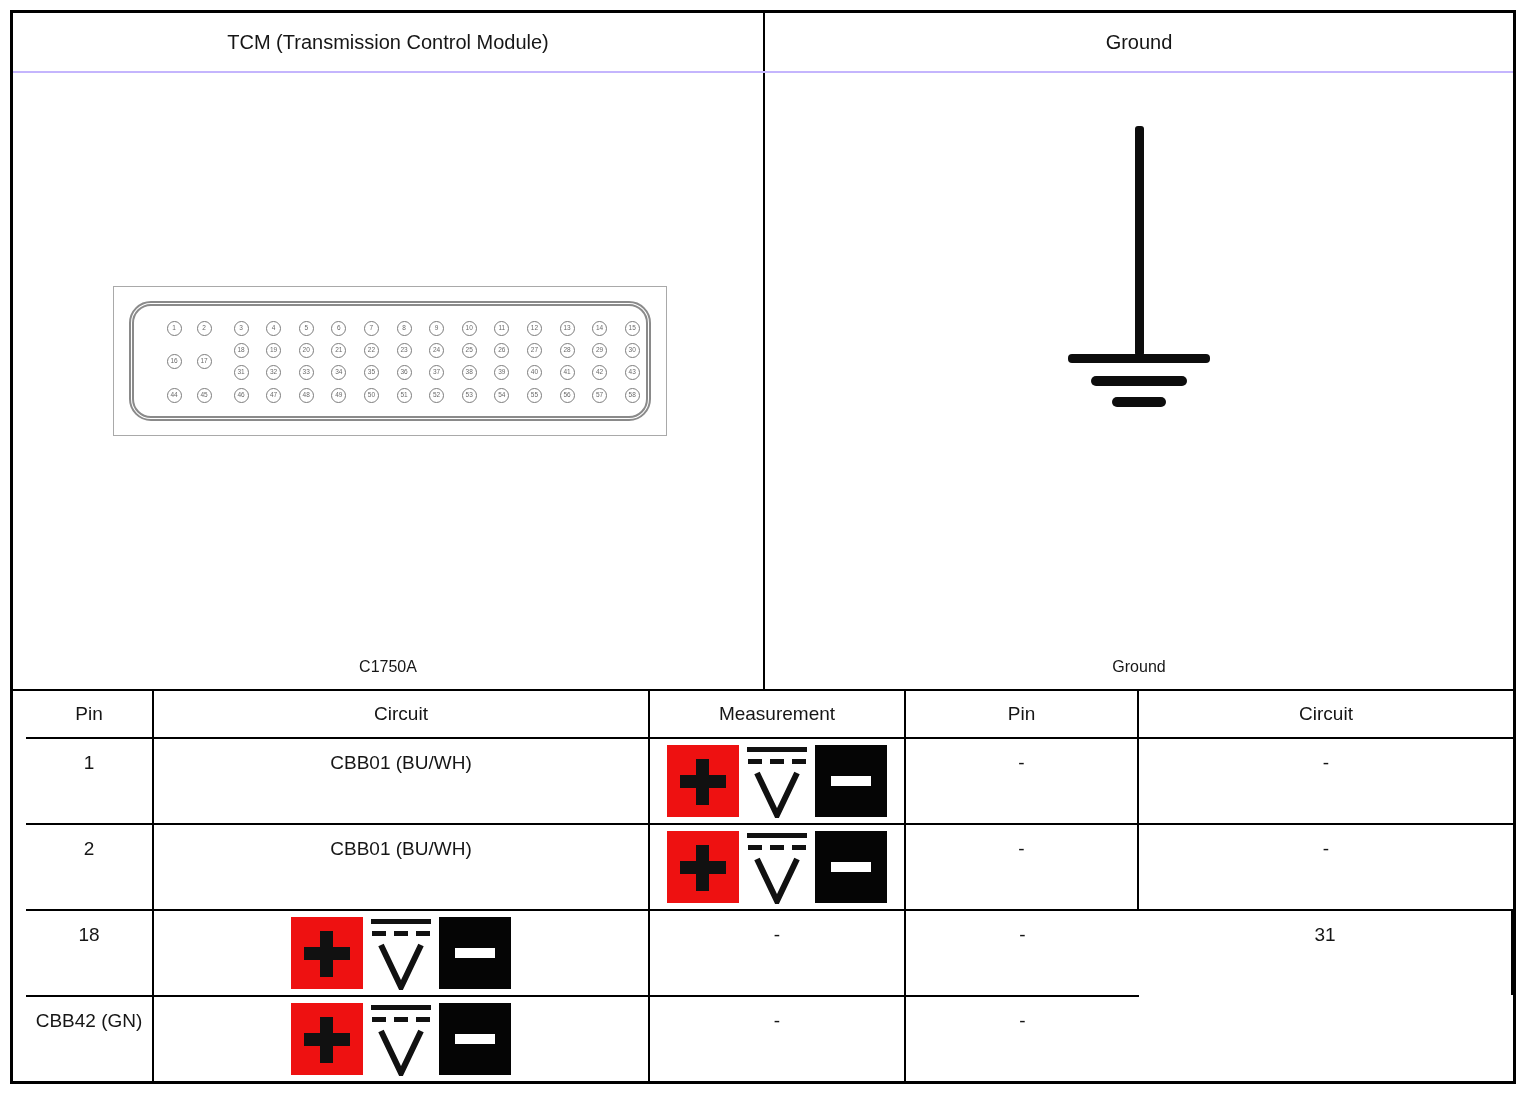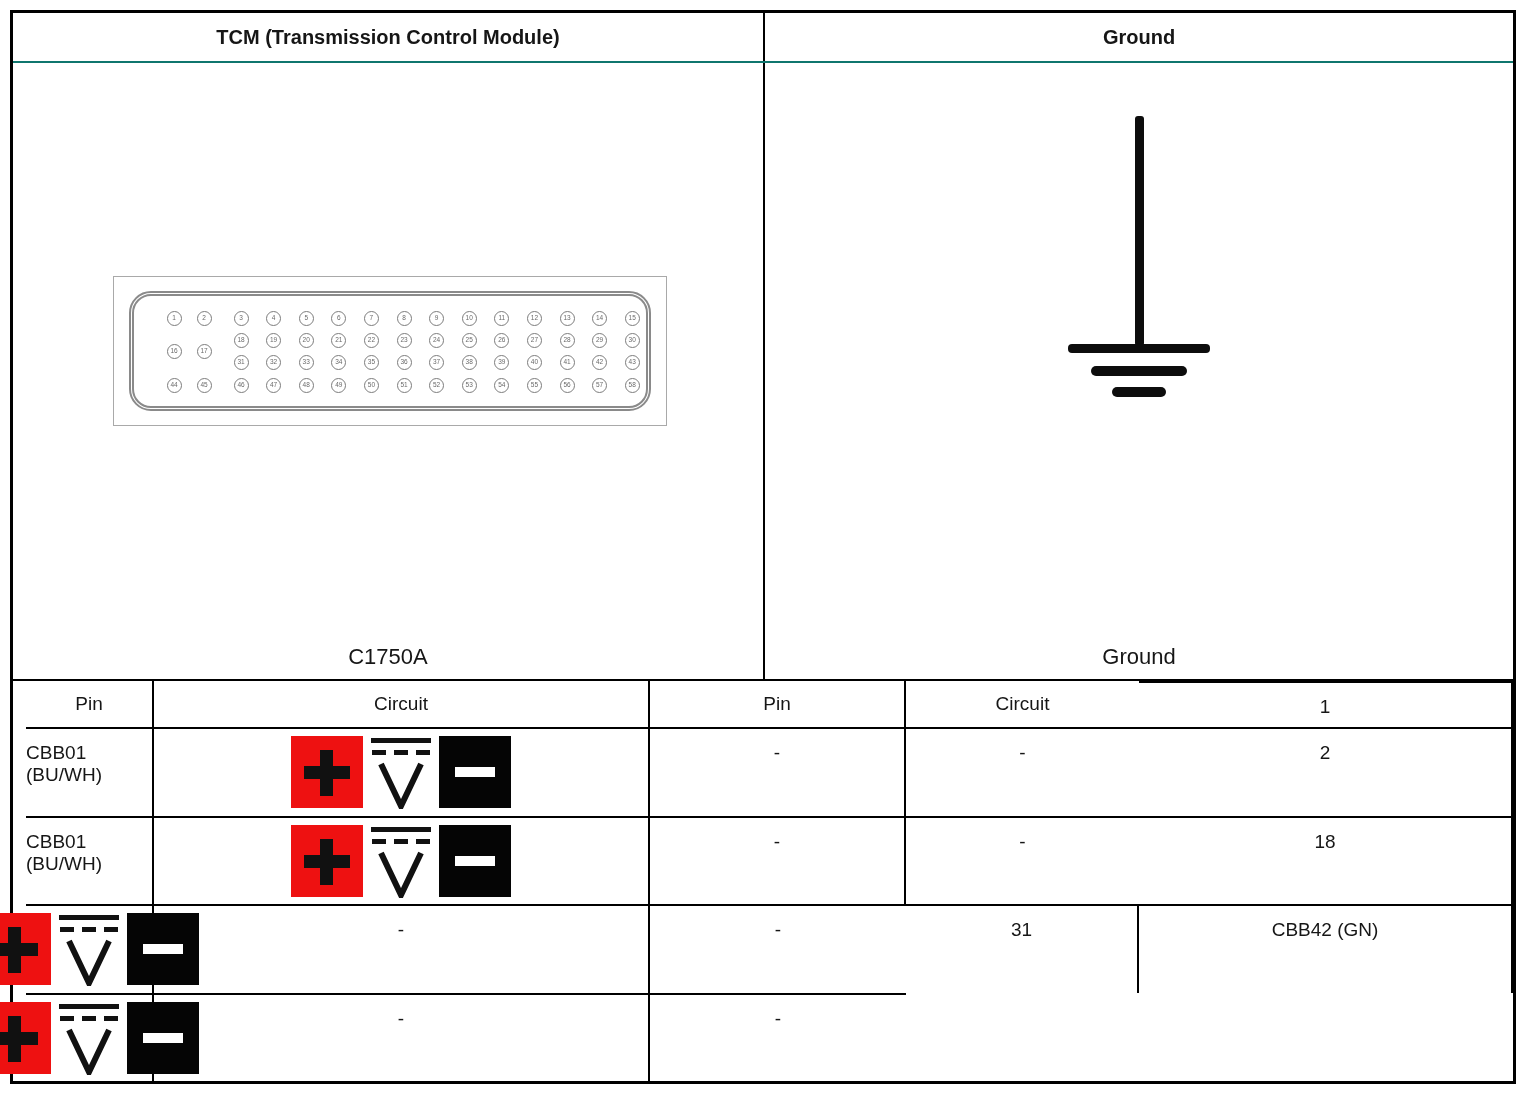--- a/index.html
+++ b/index.html
@@ -8,21 +8,21 @@
 
   .sheet {
     position: absolute; left: 10px; top: 10px;
     width: 1506px; height: 1074px;
     border: 3px solid #000;
     display: flex; flex-direction: column;
     background: #fff;
   }
 
   
-  .hdr-row { height: 50px; display: flex; border-bottom: 2px solid #0f766e; flex: none; font-weight: bold; }
+  .hdr-row { height: 60px; display: flex; border-bottom: 2px solid #c4b5fd; flex: none; }
   .hdr-cell { display: flex; align-items: center; justify-content: center; font-size: 20px; }
   .hdr-left  { width: 752px; border-right: 2px solid #000; }
   .hdr-right { flex: 1; }
 
   
   .gfx-row { height: 571px; display: flex; flex: none; }
   .gfx-left  { width: 752px; border-right: 2px solid #000; position: relative; }
   .gfx-right { flex: 1; position: relative; }
 
   
@@ -52,21 +52,21 @@
     position: absolute; left: 0; top: 53px; width: 100%;
     display: flex; flex-direction: column; align-items: center;
   }
   .gnd-stem { width: 9px; height: 230px; background: #0d0d0d; border-radius: 3px; }
   .gnd-bar1 { width: 142px; height: 9px; background: #0d0d0d; border-radius: 4px; margin-top: -2px; }
   .gnd-bar2 { width: 96px;  height: 10px; background: #0d0d0d; border-radius: 5px; margin-top: 13px; }
   .gnd-bar3 { width: 54px;  height: 10px; background: #0d0d0d; border-radius: 5px; margin-top: 11px; }
 
   
   .lbl-row { height: 47px; display: flex; border-bottom: 2px solid #000; flex: none; }
-  .lbl-cell { display: flex; align-items: center; justify-content: center; font-size: 22px; }
+  .lbl-cell { display: flex; align-items: center; justify-content: center; font-size: 16px; }
   .lbl-left  { width: 752px; border-right: 2px solid #000; }
   .lbl-right { flex: 1; }
 
   
   .ptable { flex: 1; display: grid;
     grid-template-columns: 128px 496px 256px 233px 1fr;
     grid-template-rows: 46px repeat(4, 1fr);
     margin-left: 13px;
   }
   .cell { border-right: 2px solid #000; font-size: 19px; }
@@ -164,20 +164,21 @@
 
   <div class="lbl-row">
     <div class="lbl-cell lbl-left">C1750A</div>
     <div class="lbl-cell lbl-right">Ground</div>
   </div>
 
   <div class="ptable">
 
     <div class="cell th">Pin</div>
     <div class="cell th">Circuit</div>
+    <div class="cell th">Measurement</div>
     <div class="cell th">Pin</div>
     <div class="cell th last">Circuit</div>
 
   <div class="cell body td-text">1</div>
   <div class="cell body td-text">CBB01 (BU/WH)</div>
   <div class="cell body td-meas">
     <svg class="mi" width="72" height="72" viewBox="0 0 72 72">
       <rect class="plus-bg" x="0" y="0" width="72" height="72" fill="#ee1111"></rect>
       <rect class="plus-ink h" x="13" y="30" width="46" height="13" fill="#111111"></rect>
       <rect class="plus-ink v" x="29" y="14" width="13" height="46" fill="#111111"></rect>

